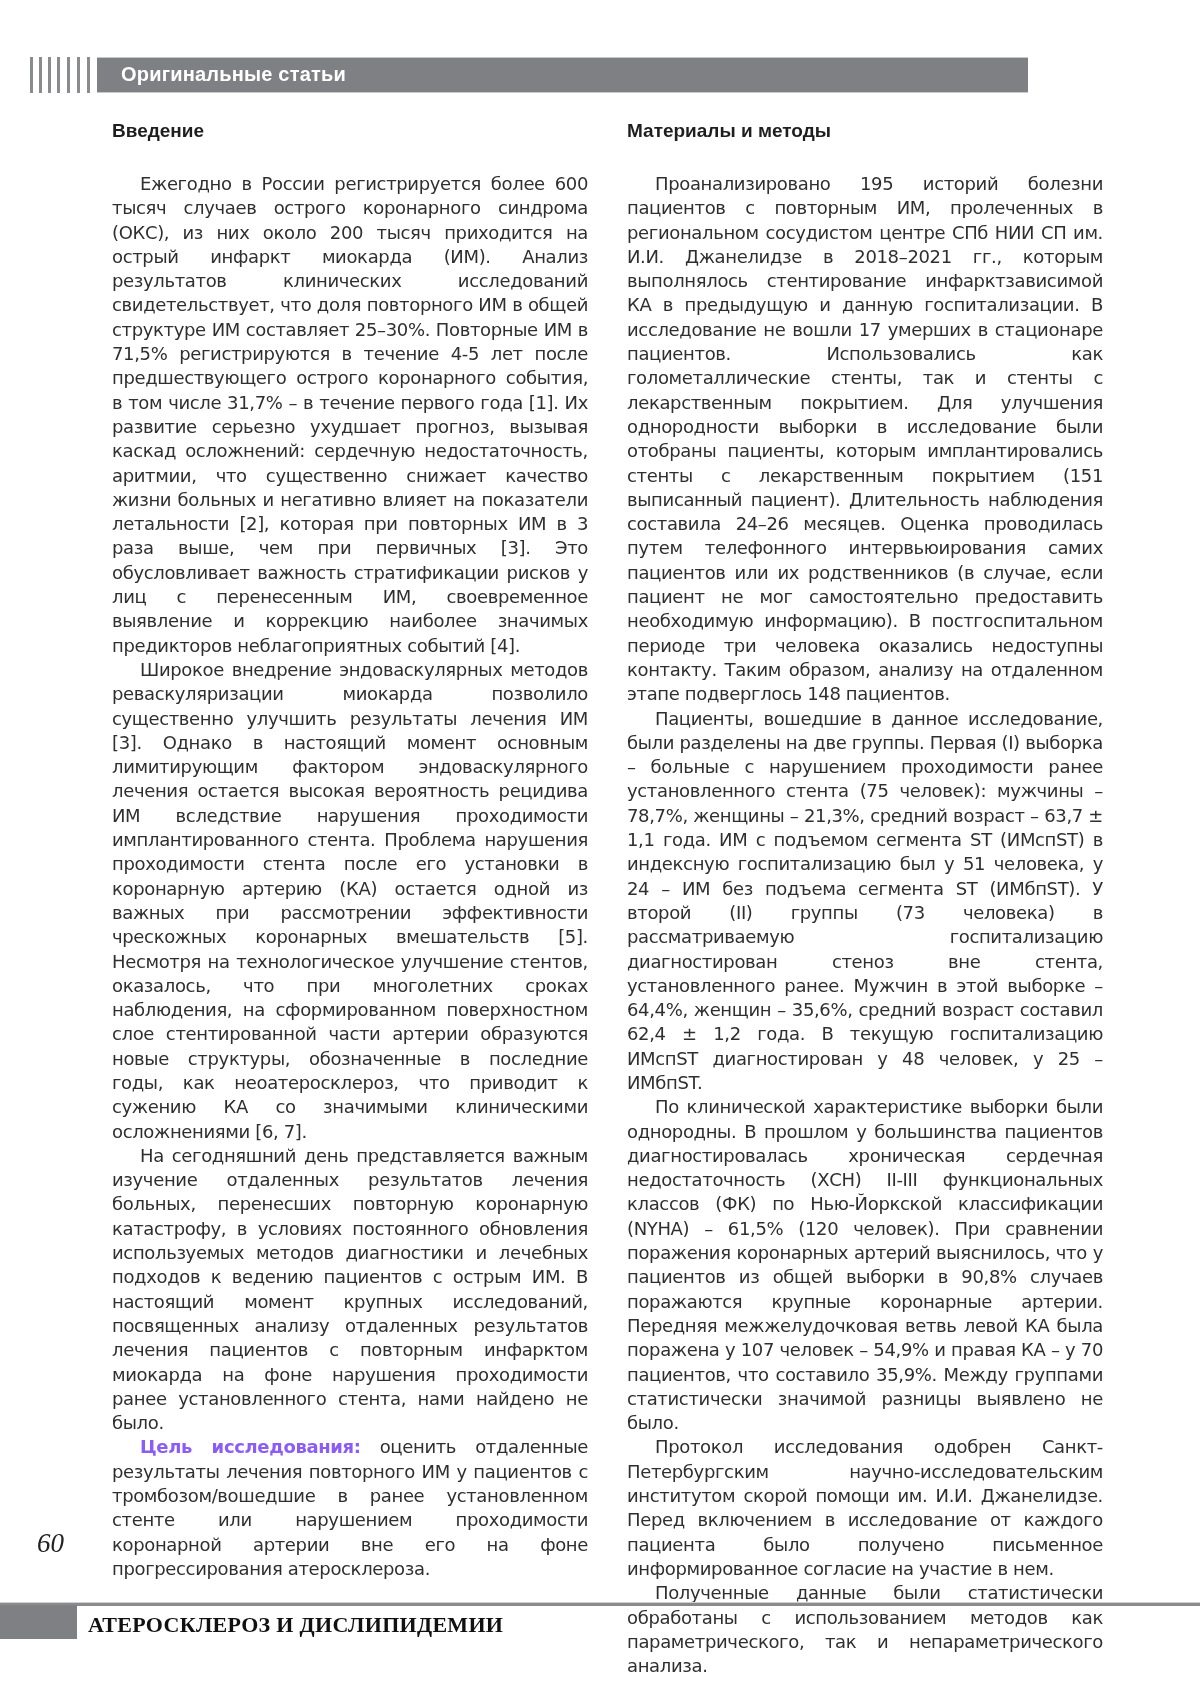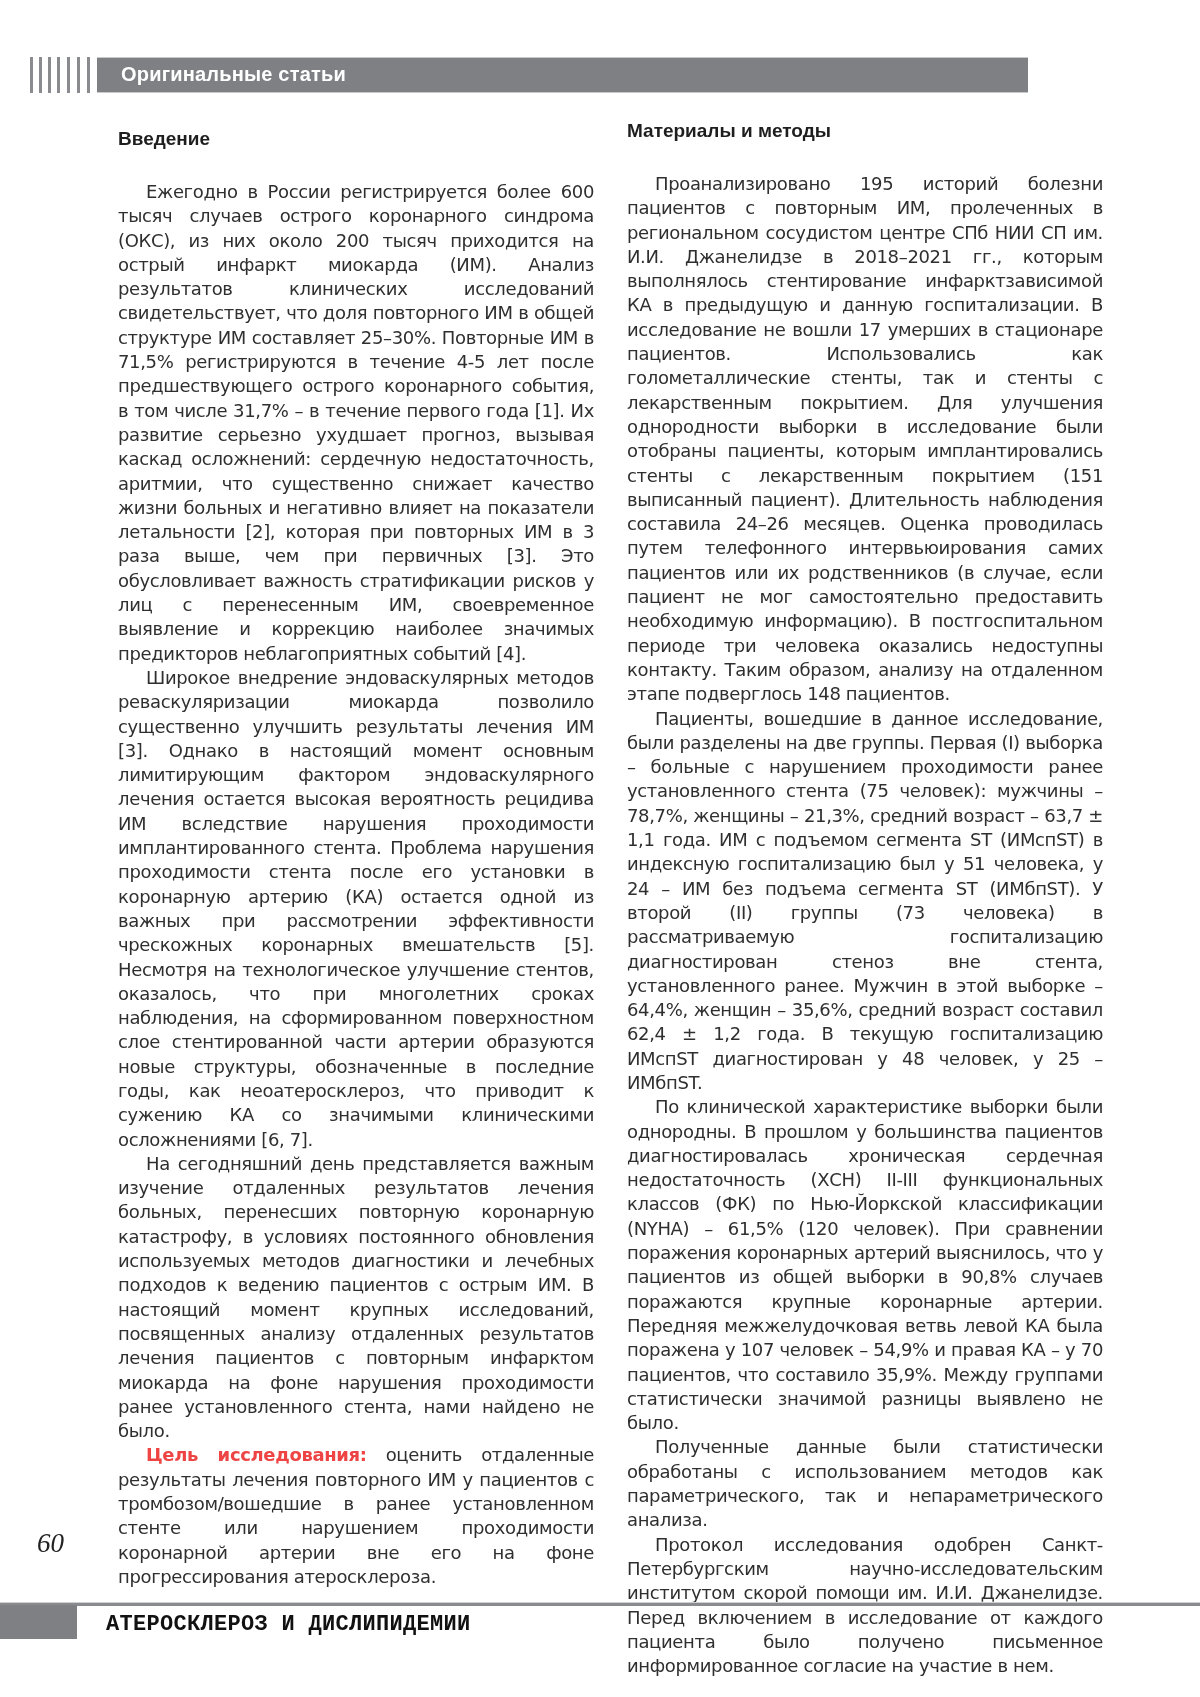--- a/index.html
+++ b/index.html
@@ -11,36 +11,36 @@
   .stripes { position: absolute; left: 30px; top: 0; height: 36px; width: 66px; }
   .stripes span { position: absolute; top: 0; width: 3px; height: 36px; background: #8a8b8e; }
   .hdr-bar { position: absolute; left: 97px; top: 0; right: 0; height: 36px;
              background: #7f8084; border-top: 1px solid #c8c9cb; border-bottom: 1px solid #c8c9cb;
              box-sizing: border-box; }
   .hdr-title { position: absolute; left: 24px; top: 5px; font-family: "Liberation Sans", sans-serif;
                font-weight: bold; font-size: 20px; color: #ffffff; letter-spacing: 0.2px; }
 
   
   .col { position: absolute; top: 118px; width: 476px; }
-  .col.left { left: 118px; margin-top: 8px; }
+  .col.left { left: 112px; }
   .col.right { left: 627px; }
   h2 { margin: 0 0 28px 0; font-family: "Liberation Sans", sans-serif; font-weight: bold;
        font-size: 19px; color: #1e1e1e; height: 26px; line-height: 26px; }
   p { margin: 0; font-family: "DejaVu Sans", sans-serif; font-size: 18px; line-height: 24.3px;
       text-align: justify; text-indent: 28px; color: #2f2f2f; letter-spacing: -0.35px; }
-  p b { font-weight: bold; color: #ef4444; }
+  p b { font-weight: bold; color: #8b5cf6; }
 
   
   .page-num { position: absolute; left: 37px; top: 1528px; font-family: "Liberation Serif", serif;
               font-style: italic; font-size: 27px; color: #222; }
   .ftr-line { position: absolute; left: 0; top: 1602px; width: 1200px; height: 3px; background: #8a8b8e;
               border-top: 1px solid #d0d0d0; }
   .ftr-block { position: absolute; left: 0; top: 1605px; width: 77px; height: 34px; background: #7f8084; }
-  .ftr-title { position: absolute; left: 88px; top: 1612px; font-family: Liberation Mono, monospace;
-               font-weight: bold; font-size: 22px; color: #111; letter-spacing: 0.3px; margin-left: 18px; }
+  .ftr-title { position: absolute; left: 88px; top: 1612px; font-family: Liberation Serif, serif;
+               font-weight: bold; font-size: 22px; color: #111; letter-spacing: 0.3px; }
 </style>
 </head>
 <body>
 
 <div class="hdr">
   <div class="stripes">
     <span style="left:0px"></span>
       <span style="left:9px"></span>
       <span style="left:18px"></span>
     <span style="left:27px"></span>
@@ -59,20 +59,20 @@
   <p>Широкое внедрение эндоваскулярных методов реваскуляризации миокарда позволило существенно улучшить результаты лечения ИМ [3]. Однако в настоящий момент основным лимитирующим фактором эндоваскулярного лечения остается высокая вероятность рецидива ИМ вследствие нарушения проходимости имплантированного стента. Проблема нарушения проходимости стента после его установки в коронарную артерию (КА) остается одной из важных при рассмотрении эффективности чрескожных коронарных вмешательств [5]. Несмотря на технологическое улучшение стентов, оказалось, что при многолетних сроках наблюдения, на сформированном поверхностном слое стентированной части артерии образуются новые структуры, обозначенные в последние годы, как неоатеросклероз, что приводит к сужению КА со значимыми клиническими осложнениями [6, 7].</p>
   <p>На сегодняшний день представляется важным изучение отдаленных результатов лечения больных, перенесших повторную коронарную катастрофу, в условиях постоянного обновления используемых методов диагностики и лечебных подходов к ведению пациентов с острым ИМ. В настоящий момент крупных исследований, посвященных анализу отдаленных результатов лечения пациентов с повторным инфарктом миокарда на фоне нарушения проходимости ранее установленного стента, нами найдено не было.</p>
   <p><b>Цель исследования:</b><span> оценить отдаленные результаты лечения повторного ИМ у пациентов с тромбозом/вошедшие в ранее установленном стенте или нарушением проходимости коронарной артерии вне его на фоне прогрессирования атеросклероза.</span></p>
 </div>
 
 <div class="col right">
   <h2>Материалы и методы</h2>
   <p>Проанализировано 195 историй болезни пациентов с повторным ИМ, пролеченных в региональном сосудистом центре СПб НИИ СП им. И.И. Джанелидзе в 2018–2021 гг., которым выполнялось стентирование инфарктзависимой КА в предыдущую и данную госпитализации. В исследование не вошли 17 умерших в стационаре пациентов. Использовались как голометаллические стенты, так и стенты с лекарственным покрытием. Для улучшения однородности выборки в исследование были отобраны пациенты, которым имплантировались стенты с лекарственным покрытием (151 выписанный пациент). Длительность наблюдения составила 24–26 месяцев. Оценка проводилась путем телефонного интервьюирования самих пациентов или их родственников (в случае, если пациент не мог самостоятельно предоставить необходимую информацию). В постгоспитальном периоде три человека оказались недоступны контакту. Таким образом, анализу на отдаленном этапе подверглось 148 пациентов.</p>
   <p>Пациенты, вошедшие в данное исследование, были разделены на две группы. Первая (I) выборка – больные с нарушением проходимости ранее установленного стента (75 человек): мужчины – 78,7%, женщины – 21,3%, средний возраст – 63,7 ± 1,1 года. ИМ с подъемом сегмента ST (ИМспST) в индексную госпитализацию был у 51 человека, у 24 – ИМ без подъема сегмента ST (ИМбпST). У второй (II) группы (73 человека) в рассматриваемую госпитализацию диагностирован стеноз вне стента, установленного ранее. Мужчин в этой выборке – 64,4%, женщин – 35,6%, средний возраст составил 62,4 ± 1,2 года. В текущую госпитализацию ИМспST диагностирован у 48 человек, у 25 – ИМбпST.</p>
   <p>По клинической характеристике выборки были однородны. В прошлом у большинства пациентов диагностировалась хроническая сердечная недостаточность (ХСН) II-III функциональных классов (ФК) по Нью-Йоркской классификации (NYHA) – 61,5% (120 человек). При сравнении поражения коронарных артерий выяснилось, что у пациентов из общей выборки в 90,8% случаев поражаются крупные коронарные артерии. Передняя межжелудочковая ветвь левой КА была поражена у 107 человек – 54,9% и правая КА – у 70 пациентов, что составило 35,9%. Между группами статистически значимой разницы выявлено не было.</p>
+  <p>Протокол исследования одобрен Санкт-Петербургским научно-исследовательским институтом скорой помощи им. И.И. Джанелидзе. Перед включением в исследование от каждого пациента было получено письменное информированное согласие на участие в нем.</p>
   <p>Полученные данные были статистически обработаны с использованием методов как параметрического, так и непараметрического анализа.</p>
-  <p>Протокол исследования одобрен Санкт-Петербургским научно-исследовательским институтом скорой помощи им. И.И. Джанелидзе. Перед включением в исследование от каждого пациента было получено письменное информированное согласие на участие в нем.</p>
 </div>
 
 <div class="page-num">60</div>
 <div class="ftr-line"></div>
 <div class="ftr-block"></div>
 <div class="ftr-title">АТЕРОСКЛЕРОЗ И ДИСЛИПИДЕМИИ</div>
 
 </body></html>

